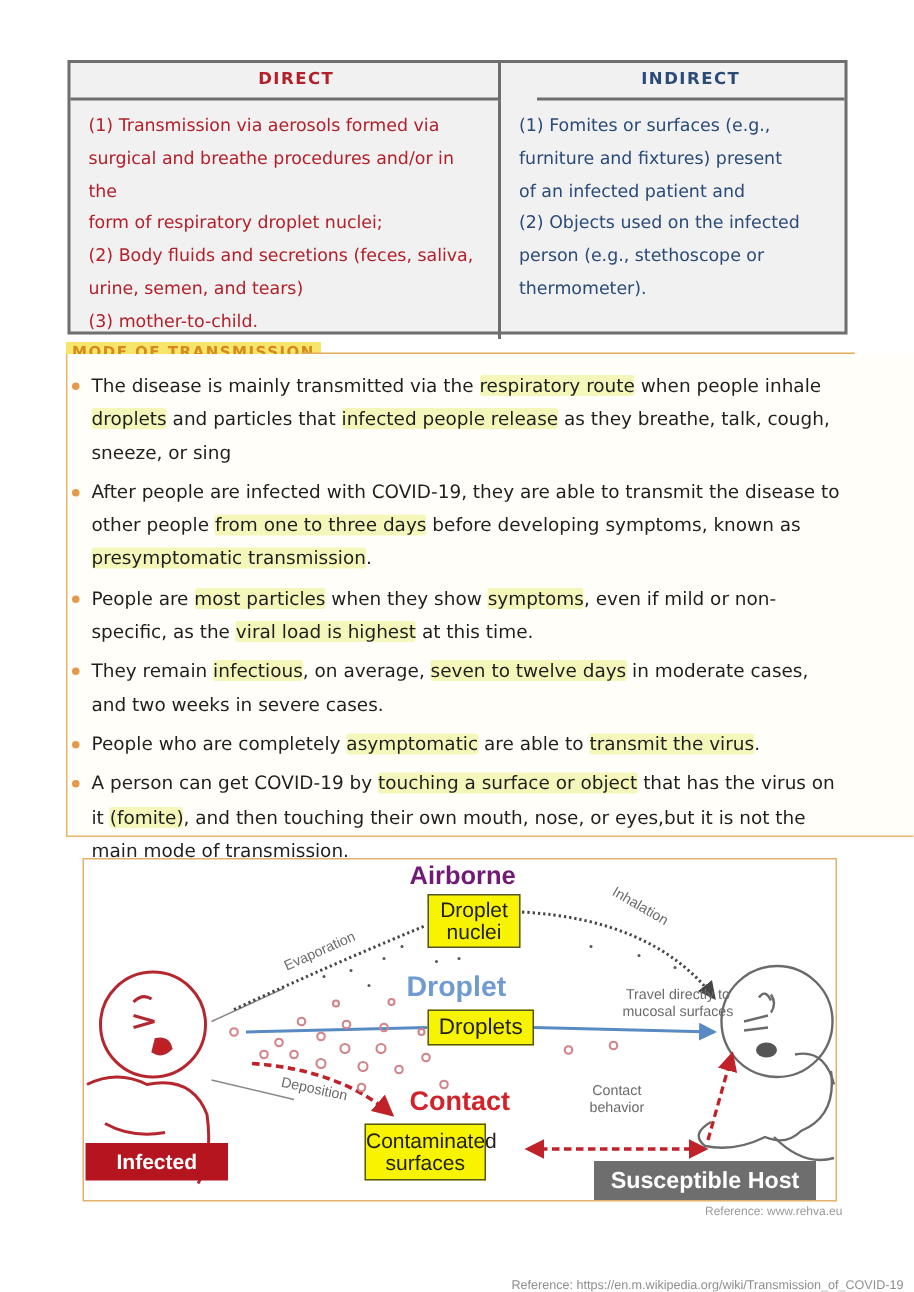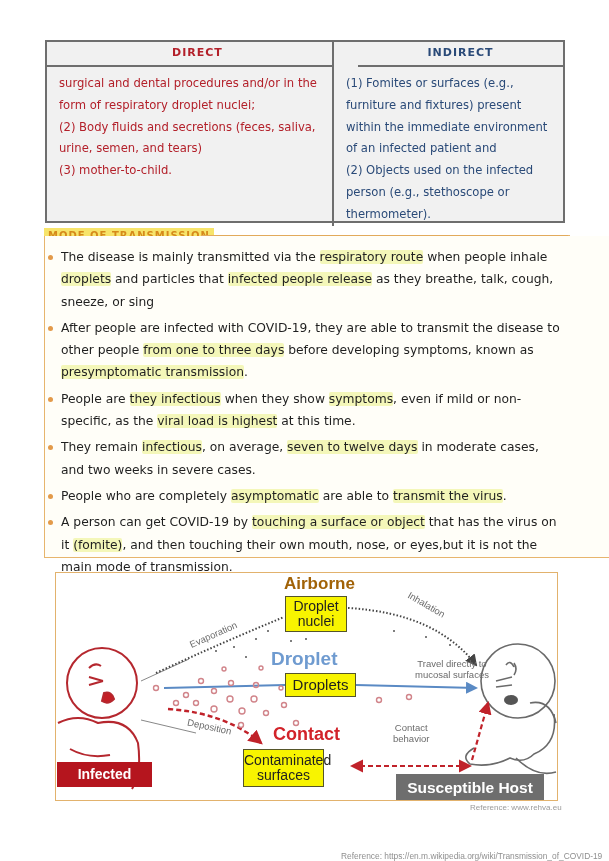--- a/index.html
+++ b/index.html
@@ -50,21 +50,21 @@
     }
     .hl { background: #f4f7b9; border-radius: 2px; }
 
     
     .diagram {
       position: absolute; left: 55px; top: 572px; width: 503px; height: 229px;
       border: 1.5px solid #e2b26d; background: #fff; overflow: hidden;
     }
     .diagram svg { position: absolute; left: 0; top: 0; }
     .lbl { position: absolute; font-family: "Liberation Sans", sans-serif; }
-    .airborne { left: 228px; top: 1px; font-size: 17px; font-weight: bold; color: #a16207; }
+    .airborne { left: 217px; top: 1px; font-size: 17px; font-weight: bold; color: #701a75; }
     .droplet-h { left: 215px; top: 75px; font-size: 19px; font-weight: bold; color: #6f9bd0; }
     .contact-h { left: 217px; top: 151px; font-size: 18px; font-weight: bold; color: #d2232a; }
     .ybox {
       position: absolute; background: #f8f400; border: 1.5px solid #55552a;
       color: #1f1f1f; text-align: center; font-family: "Liberation Sans", sans-serif;
       font-size: 14px; line-height: 15px;
     }
     .box-nuclei { left: 229px; top: 23px; width: 62px; height: 36px; padding-top: 2px; }
     .box-droplets { left: 229px; top: 100px; width: 71px; height: 24px; line-height: 21px; font-size: 15px; }
     .box-surfaces { left: 187px; top: 176px; width: 81px; height: 38px; padding-top: 3px; }
@@ -87,44 +87,44 @@
     .ref1 { position: absolute; left: 470px; top: 803px; font-family: "Liberation Sans", sans-serif; font-size: 8px; color: #9a9a9a; }
     .ref2 { position: absolute; left: 341px; top: 823px; font-family: "Liberation Sans", sans-serif; font-size: 8.4px; color: #8f8f8f; margin-top: 28px; }
   </style>
 </head>
 <body>
 
 <div class="ttable">
   <div class="tcell thead direct">DIRECT</div>
   <div class="tcell last thead indirect">INDIRECT</div>
   <div class="tcell tbody direct">
-    <p>surgical and dental procedures and/or in the</p>
+    <p>(1) Transmission via aerosols formed via</p>
+    <p>surgical and breathe procedures and/or in the</p>
     <p>form of respiratory droplet nuclei;</p>
     <p>(2) Body fluids and secretions (feces, saliva,</p>
     <p>urine, semen, and tears)</p>
     <p>(3) mother-to-child.</p>
   </div>
   <div class="tcell last tbody indirect">
     <p>(1) Fomites or surfaces (e.g.,</p>
     <p>furniture and fixtures) present</p>
-    <p>within the immediate environment</p>
     <p>of an infected patient and</p>
     <p>(2) Objects used on the infected</p>
     <p>person (e.g., stethoscope or</p>
     <p>thermometer).</p>
   </div>
 </div>
 
 <div class="mode-tag">MODE OF TRANSMISSION</div>
 <div class="mode-line"></div>
 <div class="mode-box">
   <ul class="bullets" id="bullet-list">
       <li><span class="dot"></span><span>The disease is mainly transmitted via the </span><span class="hl">respiratory route</span><span> when people inhale </span><span class="hl">droplets</span><span> and particles that </span><span class="hl">infected people release</span><span> as they breathe, talk, cough, sneeze, or sing</span></li>
       <li class="gap"><span class="dot"></span><span>After people are infected with COVID-19, they are able to transmit the disease to other people </span><span class="hl">from one to three days</span><span> before developing symptoms, known as </span><span class="hl">presymptomatic transmission</span><span>.</span></li>
-      <li class="gap"><span class="dot"></span><span>People are </span><span class="hl">they infectious</span><span> when they show </span><span class="hl">symptoms</span><span>, even if mild or non-specific, as the </span><span class="hl">viral load is highest</span><span> at this time.</span></li>
+      <li class="gap"><span class="dot"></span><span>People are </span><span class="hl">most particles</span><span> when they show </span><span class="hl">symptoms</span><span>, even if mild or non-specific, as the </span><span class="hl">viral load is highest</span><span> at this time.</span></li>
       <li class="gap"><span class="dot"></span><span>They remain </span><span class="hl">infectious</span><span>, on average, </span><span class="hl">seven to twelve days</span><span> in moderate cases, and two weeks in severe cases.</span></li>
       <li class="gap"><span class="dot"></span><span>People who are completely </span><span class="hl">asymptomatic</span><span> are able to </span><span class="hl">transmit the virus</span><span>.</span></li>
       <li class="gap"><span class="dot"></span><span>A person can get COVID-19 by </span><span class="hl">touching a surface or object</span><span> that has the virus on it </span><span class="hl">(fomite)</span><span>, and then touching their own mouth, nose, or eyes,but it is not the main mode of transmission.</span></li>
     </ul>
 </div>
 
 <div class="diagram">
   <svg width="503" height="229" viewBox="0 0 503 229">
     <defs>
       <marker id="ah-dark" markerWidth="6" markerHeight="6" refX="5" refY="3" orient="auto">

